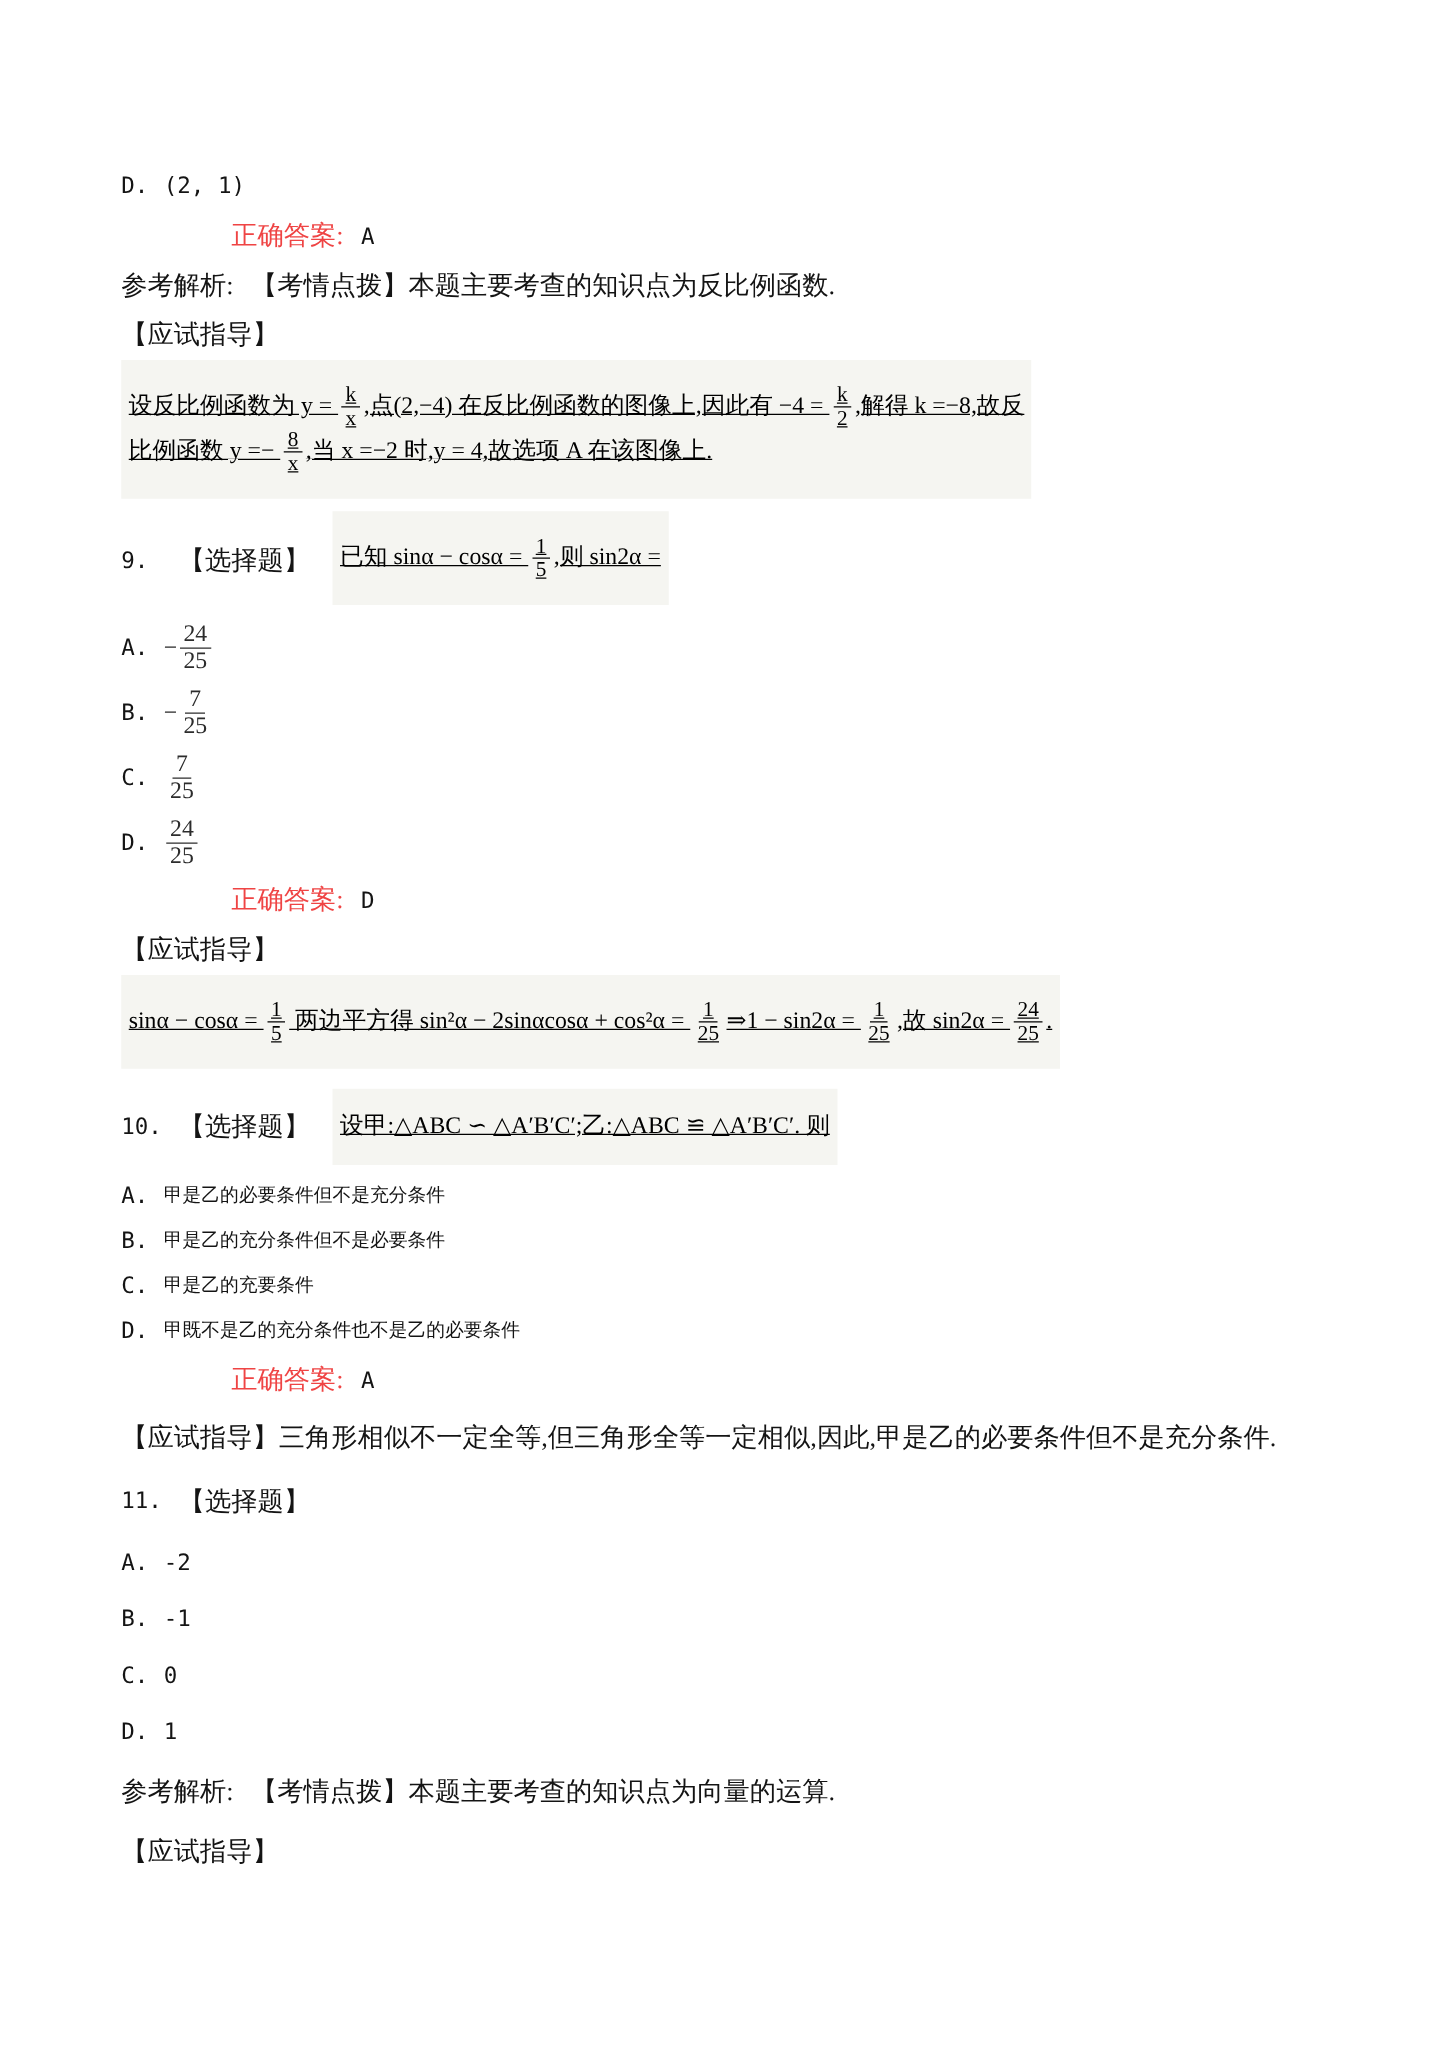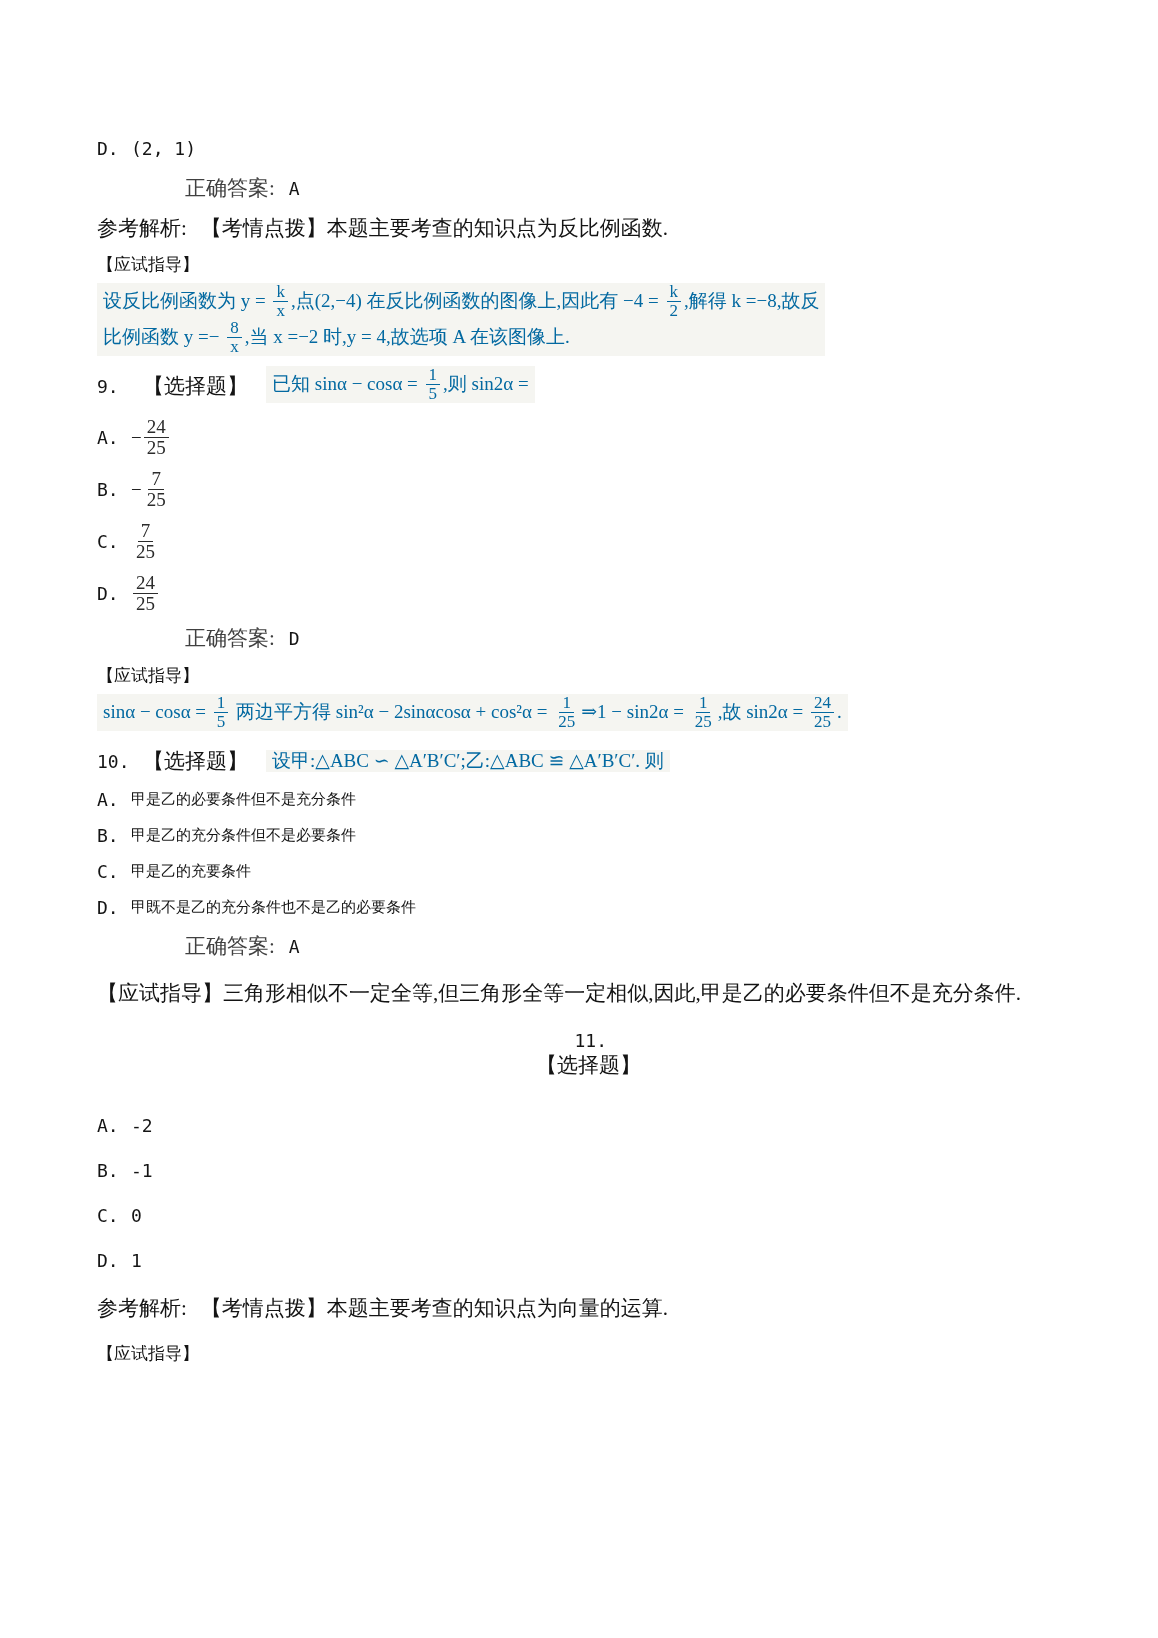--- a/index.html
+++ b/index.html
@@ -4,50 +4,50 @@
 <style>
   html,body{margin:0;padding:0;background:#ffffff;}
   body{
     width:1158px;height:1638px;overflow:hidden;
     font-family:"Liberation Serif","DejaVu Serif",serif;
     color:#141414;
   }
   .page{box-sizing:border-box;padding:138px 60px 0 97px;}
   .cn{font-size:21px;line-height:1.25;}
   .mono{font-family:"DejaVu Sans Mono","Liberation Mono",monospace;font-size:18px;}
-  .red{color:#404040;}
+  .red{color:#ef4444;}
   .row{display:flex;align-items:center;}
   .lbl{width:34px;flex:0 0 auto;}
   .ans-line{margin-left:88px;}
   .ans-val{margin-left:10px;color:#141414;}
   .analysis .pre{margin-right:14px;}
-  .guide-label{font-size:17px;}
+  .guide-label{font-size:21px;}
   
   .math{
-    background:#f5f5f1;color:#0369a1;
+    background:#f5f5f1;color:#000000;
     font-size:19px;line-height:1.2;
-    display:inline-block;padding:0 6px;
+    display:inline-block;padding:19px 6px;text-decoration:underline;
   }
   .math-line{display:flex;align-items:center;white-space:pre;}
   .frac{display:inline-flex;flex-direction:column;align-items:center;
         line-height:1.05;font-size:17px;margin:0 3px;vertical-align:middle;}
   .frac .num{border-bottom:1px solid currentColor;padding:0 3px;}
   .frac .den{padding:0 3px;}
   
   .q-header{display:flex;align-items:center;}
   .q-num{font-family:"DejaVu Sans Mono","Liberation Mono",monospace;font-size:18px;width:46px;flex:0 0 auto;}
   .q-type{font-size:21px;margin-right:18px;white-space:nowrap;}
   
   .opt-frac{display:flex;align-items:center;margin-bottom:6px;min-height:46px;}
   .opt-frac .frac{font-size:19px;color:#2c2c2c;margin-left:2px;}
   .sign{font-size:19px;}
   
   .mb16{margin-bottom:16px;} .mb14{margin-bottom:14px;} .mb12{margin-bottom:12px;}
   .mb8{margin-bottom:8px;}   .mb10{margin-bottom:10px;}
-  .mb22{margin-bottom:22px;} .mb24{margin-bottom:36px;flex-direction:column;}
+  .mb22{margin-bottom:22px;} .mb24{margin-bottom:25px;}
   .opt-text{display:flex;align-items:center;margin-bottom:15px;}
   .opt-text .txt{font-size:15px;}
   .opt-mono{display:flex;align-items:center;margin-bottom:24px;}
   .guide-para{max-width:985px;font-size:21px;line-height:1.95;}
   .stem-math{margin-bottom:4px;}
   .q11-stem{font-size:21px;}
 </style>
 </head>
 <body>
 

